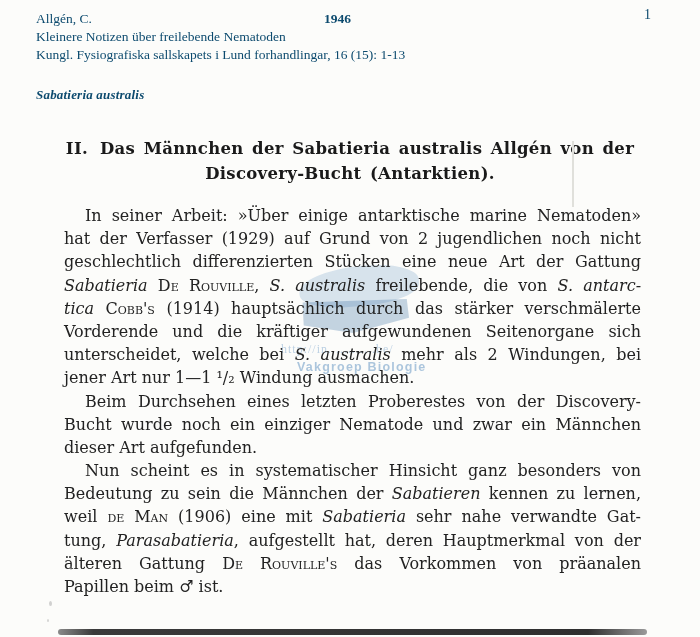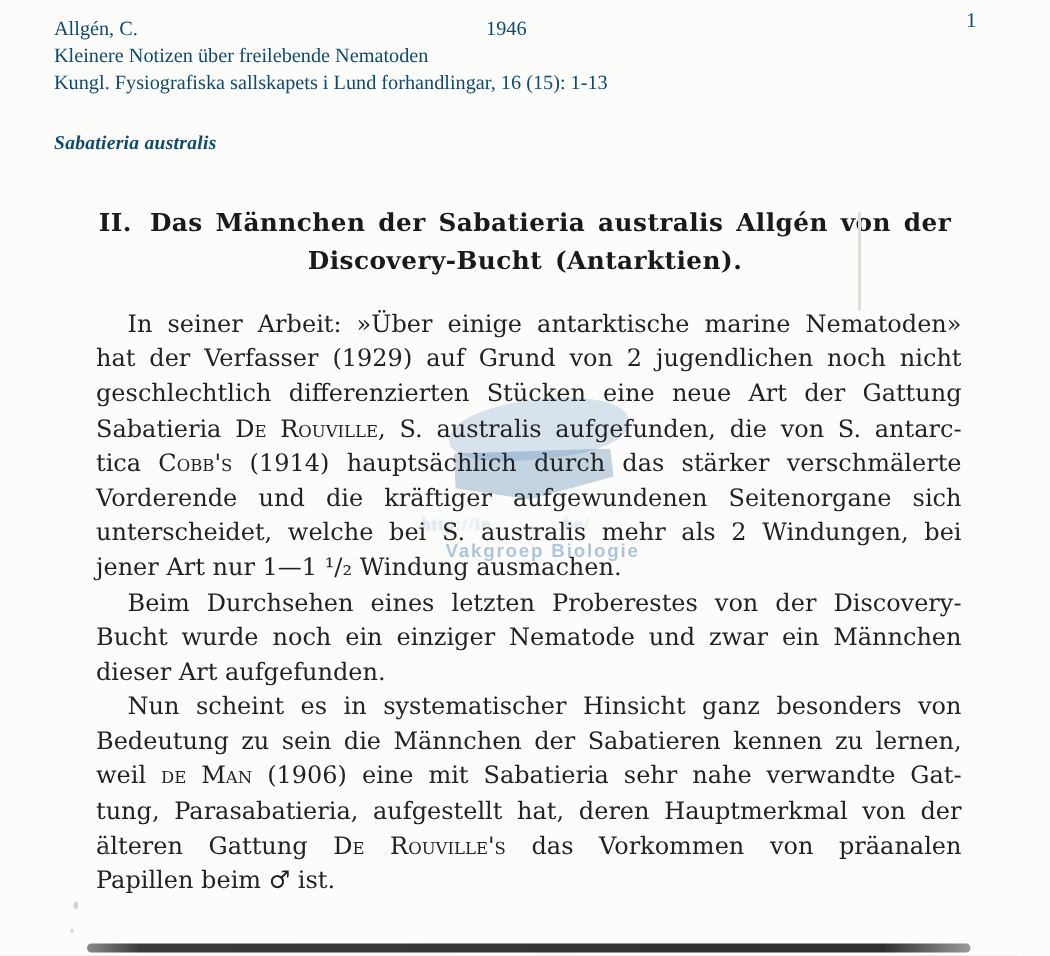--- a/index.html
+++ b/index.html
@@ -2,38 +2,38 @@
 <html><head>
 <meta charset="utf-8">
 <style>
   html,body{margin:0;padding:0;background:#e9e9e9;}
   .page{position:relative;width:700px;height:637px;background:#fcfcfa;overflow:hidden;
         font-family:"DejaVu Serif",serif;color:#1e1e1e;}
   
   .hdr{position:absolute;left:36px;top:11px;width:640px;height:100px;
        font-family:"Liberation Serif",serif;font-size:13.5px;color:#0c4a6e;}
   .hdr-author{position:absolute;left:0;top:0;white-space:nowrap;}
-  .hdr-year{position:absolute;left:288px;top:0;}
+  .hdr-year{position:absolute;left:288px;top:0;font-weight:bold;}
   .hdr-page{position:absolute;left:608px;top:-4px;font-size:14px;}
   .hdr-l2{position:absolute;left:0;top:18px;white-space:nowrap;}
   .hdr-l3{position:absolute;left:0;top:36px;white-space:nowrap;}
   .hdr-species{position:absolute;left:0;top:76px;font-weight:bold;font-style:italic;
                font-size:13px;letter-spacing:.2px;}
   
   .title{position:absolute;left:62px;top:137px;width:576px;text-align:center;
          font-weight:bold;font-size:16.5px;line-height:24.5px;letter-spacing:.3px;
          word-spacing:2.5px;color:#1a1a1a;}
   .title-num{margin-right:12px;}
   
   .body{position:absolute;left:64px;top:204px;width:577px;font-size:16px;
         line-height:23.2px;color:#222;}
   .bline{height:23.2px;text-align:justify;text-align-last:justify;}
   .bline.indent{text-indent:21px;}
   .bline.last{text-align-last:left;}
-  .it{}
+  .it{font-style:italic;}
   .sc{font-variant:small-caps;}
   
   .wm-sail{position:absolute;left:299px;top:266px;width:120px;height:40px;background:#6d9cc6;
            opacity:.26;border-radius:55% 45% 45% 40%;transform:rotate(-5deg);}
   .wm-hull{position:absolute;left:297px;top:299px;width:112px;height:34px;background:#3e74a6;
            opacity:.3;clip-path:polygon(5% 10%,98% 0,100% 55%,50% 100%,6% 78%);}
   .wm-org{position:absolute;left:297px;top:328px;font-family:"Liberation Sans",sans-serif;
           font-weight:bold;font-size:12.5px;letter-spacing:1.2px;color:#5d90c0;opacity:.5;
           filter:blur(.4px);white-space:nowrap;margin-top:32px;}
   .wm-url{position:absolute;left:281px;top:342px;font-family:Liberation Serif, serif;
@@ -69,21 +69,21 @@
 
   <div class="title">
     <div><span class="title-num">II.</span><span>Das Männchen der Sabatieria australis Allgén von der</span></div>
     <div>Discovery-Bucht (Antarktien).</div>
   </div>
 
   <div class="body">
       <div class="bline indent"><span>In seiner Arbeit: »Über einige antarktische marine Nematoden»</span></div>
       <div class="bline"><span>hat der Verfasser (1929) auf Grund von 2 jugendlichen noch nicht</span></div>
       <div class="bline"><span>geschlechtlich differenzierten Stücken eine neue Art der Gattung</span></div>
-      <div class="bline"><span class="it">Sabatieria </span><span class="sc">De Rouville</span><span>, </span><span class="it">S. australis</span><span> aufgefunden, die von </span><span class="it">S. antarc-</span></div>
+      <div class="bline"><span class="it">Sabatieria </span><span class="sc">De Rouville</span><span>, </span><span class="it">S. australis</span><span> freilebende, die von </span><span class="it">S. antarc-</span></div>
       <div class="bline"><span class="it">tica </span><span class="sc">Cobb's</span><span> (1914) hauptsächlich durch das stärker verschmälerte</span></div>
       <div class="bline"><span>Vorderende und die kräftiger aufgewundenen Seitenorgane sich</span></div>
       <div class="bline"><span>unterscheidet, welche bei </span><span class="it">S. australis</span><span> mehr als 2 Windungen, bei</span></div>
       <div class="bline last"><span>jener Art nur 1—1 ¹/₂ Windung ausmachen.</span></div>
       <div class="bline indent"><span>Beim Durchsehen eines letzten Proberestes von der Discovery-</span></div>
       <div class="bline"><span>Bucht wurde noch ein einziger Nematode und zwar ein Männchen</span></div>
       <div class="bline last"><span>dieser Art aufgefunden.</span></div>
       <div class="bline indent"><span>Nun scheint es in systematischer Hinsicht ganz besonders von</span></div>
       <div class="bline"><span>Bedeutung zu sein die Männchen der </span><span class="it">Sabatieren</span><span> kennen zu lernen,</span></div>
       <div class="bline"><span>weil </span><span class="sc">de Man</span><span> (1906) eine mit </span><span class="it">Sabatieria</span><span> sehr nahe verwandte Gat-</span></div>

